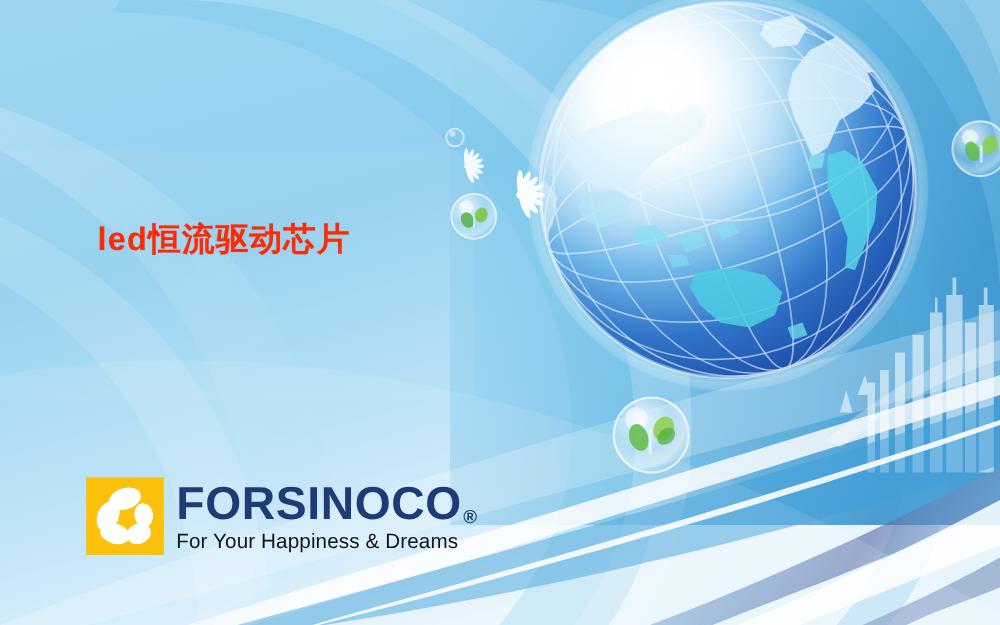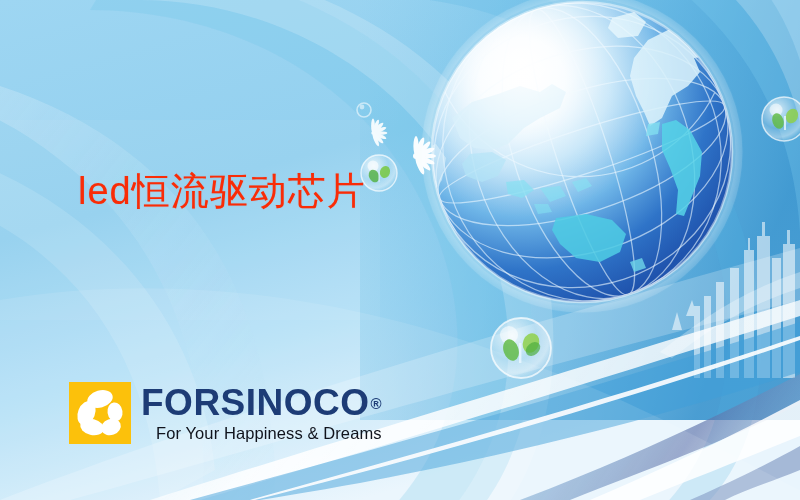--- a/index.html
+++ b/index.html
@@ -21,23 +21,23 @@
   
   .headline {
     position: absolute;
     left: 78px;
     top: 160px;
     width: 420px;
     z-index: 40;
   }
   .headline-line {
     color: #f92c07;
-    font-size: 38px;
+    font-size: 26px;
     line-height: 62px;
-    font-weight: 400;
+    font-weight: 700;
     letter-spacing: 1px;
     white-space: nowrap;
     text-shadow: 0 0 1px rgba(255,60,20,.35);
   }
   .headline-line.l2 {
     padding-left: 14px;
   }
 
   
   .logo-lockup {
@@ -57,21 +57,21 @@
     position: relative;
   }
   .logo-words {
     display: flex;
     flex-direction: column;
     justify-content: center;
     line-height: 1;
   }
   .logo-name-row {
     display: flex;
-    align-items: center;
+    align-items: flex-end;
   }
   .logo-name {
     font-size: 37px;
     font-weight: bold;
     color: #1d3c76;
     letter-spacing: 0.5px;
     line-height: 0.96;
   }
   .logo-reg {
     font-size: 15px;
@@ -79,21 +79,20 @@
     color: #1d3c76;
     line-height: 1;
     margin-top: 2px;
     margin-left: 1px;
   }
   .logo-tagline {
     font-size: 16.5px;
     color: #10131c;
     letter-spacing: 0.1px;
     margin-top: 4px;
-    text-align: right;
   }
 </style>
 </head>
 <body>
 
 <div id="stage">
 
   <svg id="art" viewBox="0 0 800 500" xmlns="http://www.w3.org/2000/svg">
     <defs>
 

